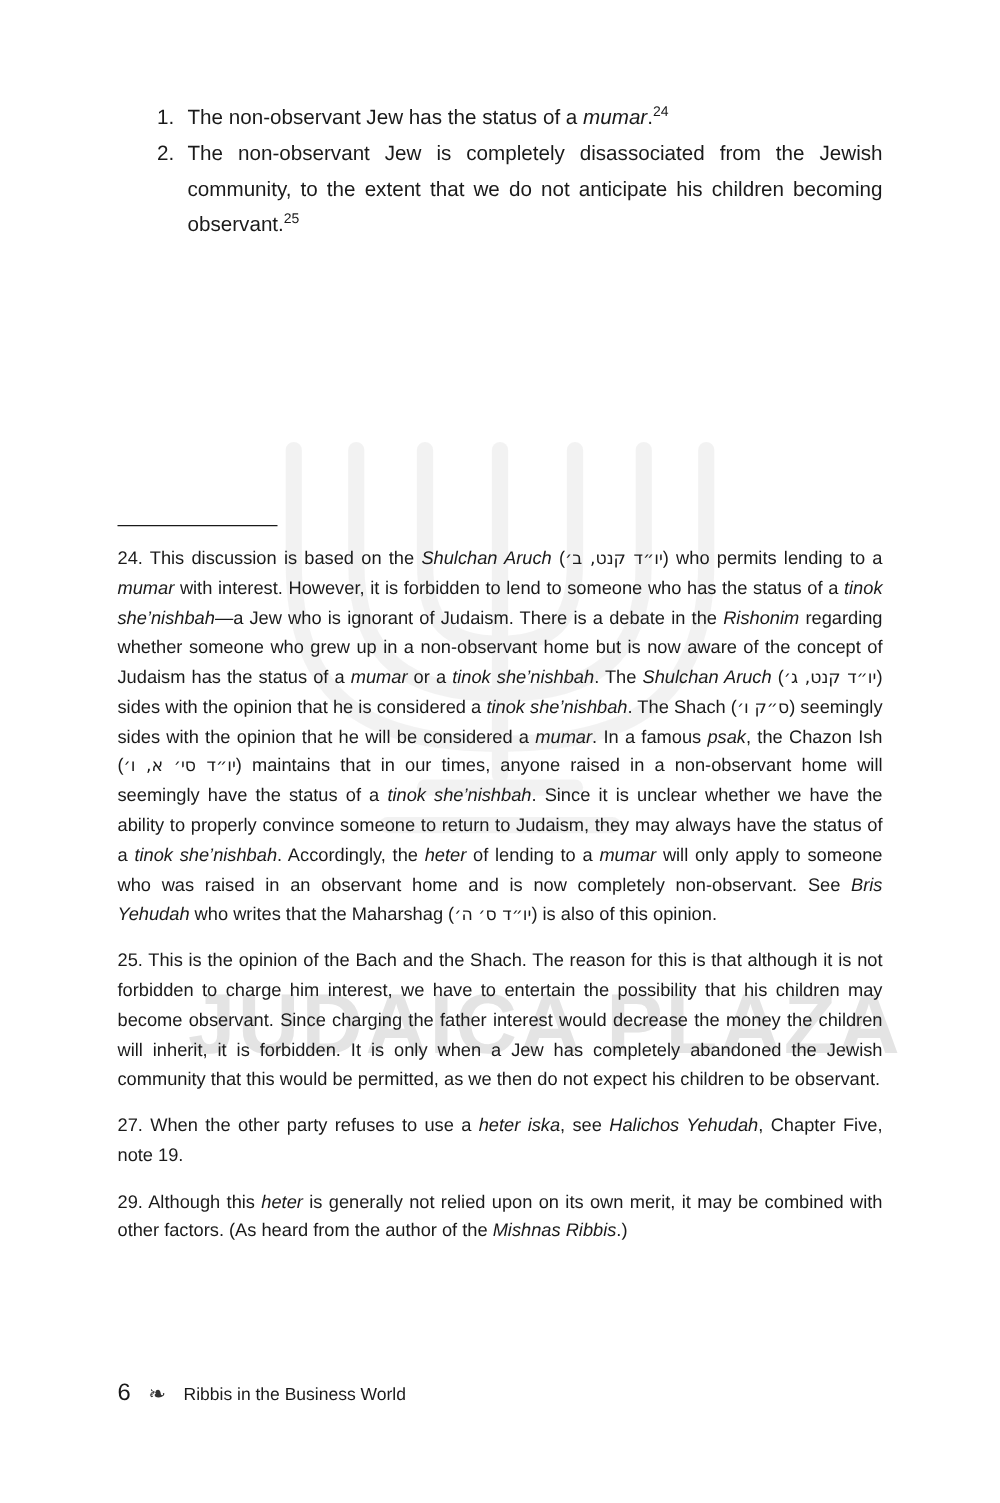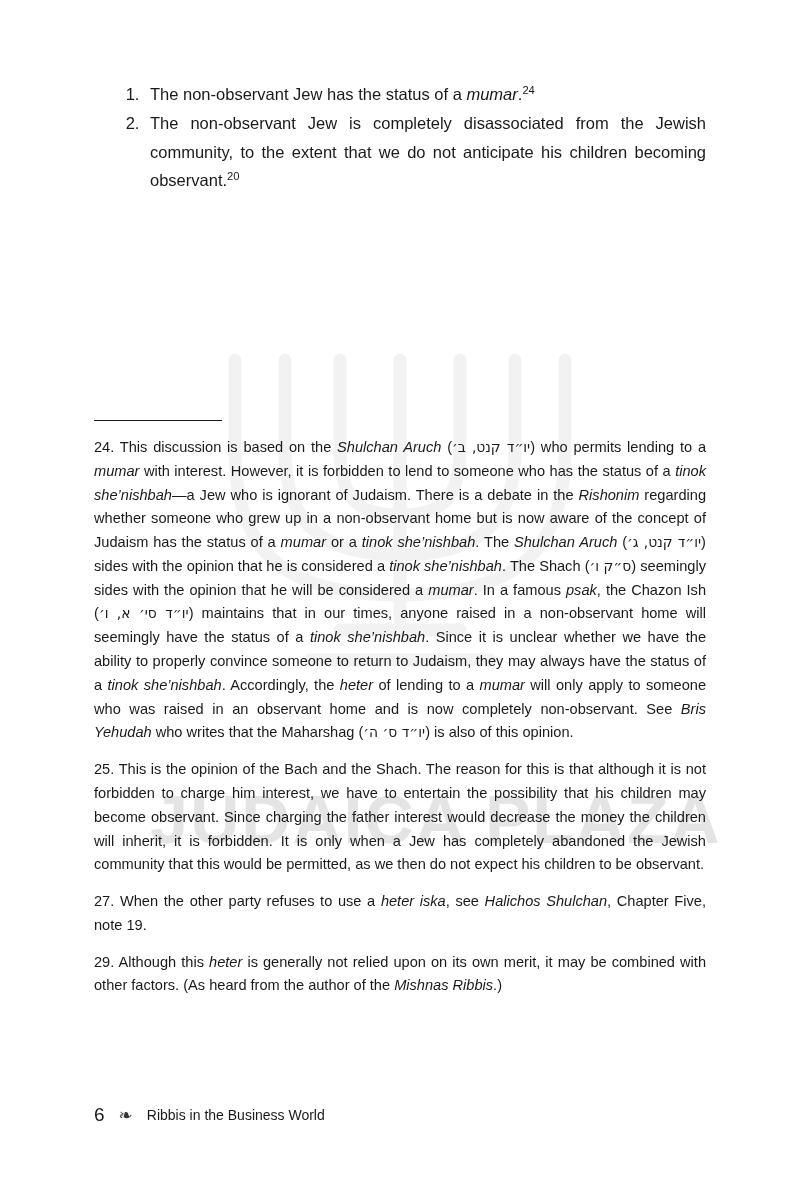--- a/index.html
+++ b/index.html
@@ -156,31 +156,31 @@
     </g>
   </svg>
   <div class="wm-text">JUDAICA PLAZA</div>
 </div>
 
 <div class="page">
 
   <div class="content">
     <ol class="main-list">
       <li><span><span>The non-observant Jew has the status of a </span><em class="it">mumar</em><span>.</span><sup>24</sup></span></li>
-      <li><span><span>The non-observant Jew is completely disassociated from the Jewish community, to the extent that we do not anticipate his children becoming observant.</span><sup>20</sup></span></li>
+      <li><span><span>The non-observant Jew is completely disassociated from the Jewish community, to the extent that we do not anticipate his children becoming observant.</span><sup>25</sup></span></li>
     </ol>
 
   </div>
 
   <div class="fn-rule"></div>
 
   <div class="footnotes">
     <p><span><span>24. This discussion is based on the </span><em class="it">Shulchan Aruch</em><span> (</span><span class="heb">יו״ד קנט, ב׳</span><span>) who permits lending to a </span><em class="it">mumar</em><span> with interest. However, it is forbidden to lend to someone who has the status of a </span><em class="it">tinok she’nishbah</em><span>—a Jew who is ignorant of Judaism. There is a debate in the </span><em class="it">Rishonim</em><span> regarding whether someone who grew up in a non-observant home but is now aware of the concept of Judaism has the status of a </span><em class="it">mumar</em><span> or a </span><em class="it">tinok she’nishbah</em><span>. The </span><em class="it">Shulchan Aruch</em><span> (</span><span class="heb">יו״ד קנט, ג׳</span><span>) sides with the opinion that he is considered a </span><em class="it">tinok she’nishbah</em><span>. The Shach (</span><span class="heb">ס״ק ו׳</span><span>) seemingly sides with the opinion that he will be considered a </span><em class="it">mumar</em><span>. In a famous </span><em class="it">psak</em><span>, the Chazon Ish (</span><span class="heb">יו״ד סי׳ א, ו׳</span><span>) maintains that in our times, anyone raised in a non-observant home will seemingly have the status of a </span><em class="it">tinok she’nishbah</em><span>. Since it is unclear whether we have the ability to properly convince someone to return to Judaism, they may always have the status of a </span><em class="it">tinok she’nishbah</em><span>. Accordingly, the </span><em class="it">heter</em><span> of lending to a </span><em class="it">mumar</em><span> will only apply to someone who was raised in an observant home and is now completely non-observant. See </span><em class="it">Bris Yehudah</em><span> who writes that the Maharshag (</span><span class="heb">יו״ד ס׳ ה׳</span><span>) is also of this opinion.</span></span></p>
     <p><span><span>25. This is the opinion of the Bach and the Shach. The reason for this is that although it is not forbidden to charge him interest, we have to entertain the possibility that his children may become observant. Since charging the father interest would decrease the money the children will inherit, it is forbidden. It is only when a Jew has completely abandoned the Jewish community that this would be permitted, as we then do not expect his children to be observant.</span></span></p>
-    <p><span><span>27.  When the other party refuses to use a </span><em class="it">heter iska</em><span>, see </span><em class="it">Halichos Shulchan</em><span>, Chapter Five, note 19.</span></span></p>
+    <p><span><span>27.  When the other party refuses to use a </span><em class="it">heter iska</em><span>, see </span><em class="it">Halichos Yehudah</em><span>, Chapter Five, note 19.</span></span></p>
     <p><span><span>29. Although this </span><em class="it">heter</em><span> is generally not relied upon on its own merit, it may be combined with other factors. (As heard from the author of the </span><em class="it">Mishnas Ribbis</em><span>.)</span></span></p>
   </div>
 
   <div class="footer">
     <span class="pagenum">6</span>
     <span class="swirl">❧</span>
     <span class="title">Ribbis in the Business World</span>
   </div>
 
 </div>

